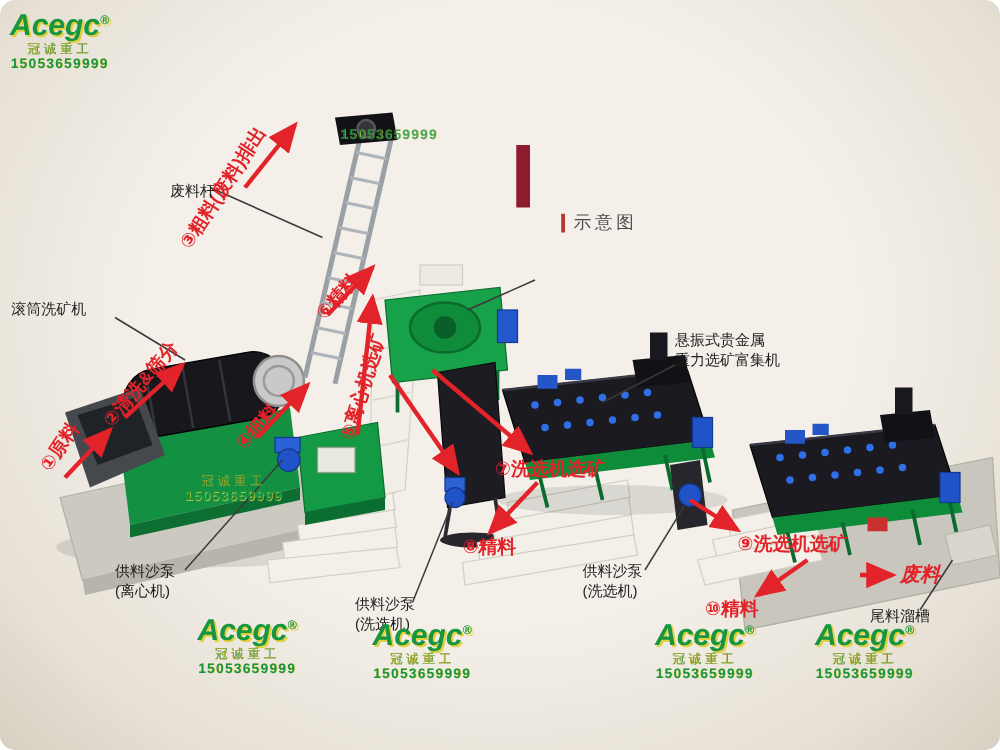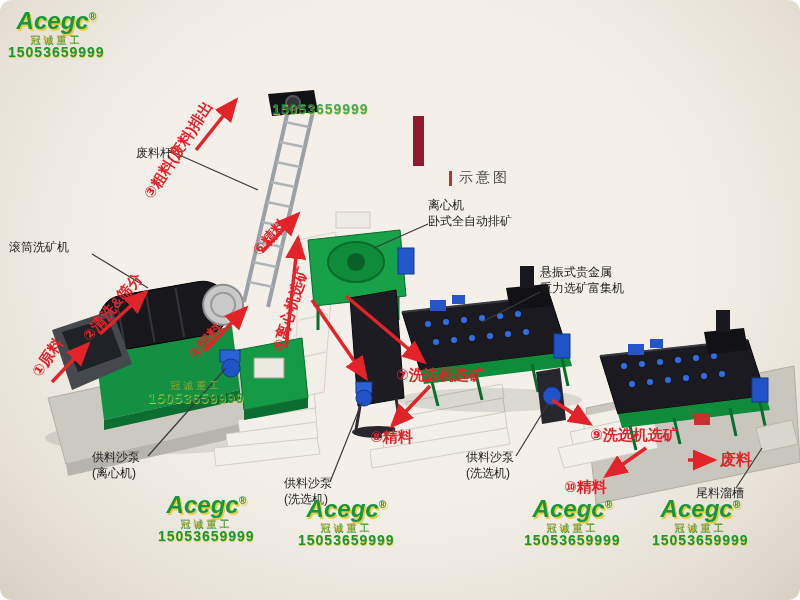--- a/index.html
+++ b/index.html
@@ -20,21 +20,21 @@
   
   .lbl-black{position:absolute;color:#1e1e1e;font-size:12px;line-height:1.3;white-space:nowrap;}
   .lbl-black .l2{display:block;}
   
   .wm{position:absolute;line-height:1.1;pointer-events:none;white-space:nowrap;text-align:center;}
   .wm-brand{display:block;font-style:italic;font-weight:bold;font-size:24px;color:#18953f;
             text-shadow:1.5px 1.5px 0 #e3cf3f;}
   .wm-brand sup{font-size:10px;}
   .wm-co{display:block;font-size:10px;letter-spacing:3px;color:#b2ad2c;font-weight:normal;
          text-shadow:.5px .5px 0 #1f8a3b;}
-  .wm-phone{display:block;font-size:14px;font-weight:bold;color:#18953f;letter-spacing:1px;
+  .wm-phone{display:block;font-size:11px;font-weight:bold;color:#18953f;letter-spacing:1px;
             text-shadow:.5px .5px 0 #e3cf3f;}
   .wm.dim{opacity:.8;}
 </style>
 </head>
 <body>
 
 <div class="stage">
 
   <svg width="800" height="600" viewBox="0 0 800 600">
     <defs>
@@ -240,31 +240,27 @@
   <div class="lbl-red" style="left:36px;top:366px;transform:rotate(-56deg);">①原料</div>
   <div class="lbl-red" style="left:86px;top:330px;transform:rotate(-50deg);">②清洗&amp;筛分</div>
   <div class="lbl-red" style="left:148px;top:188px;transform:rotate(-57deg);">③粗料(废料)排出</div>
   <div class="lbl-red" style="left:192px;top:348px;transform:rotate(-48deg);">④细料</div>
   <div class="lbl-red" style="left:278px;top:342px;transform:rotate(-73deg);">⑤离心机选矿</div>
   <div class="lbl-red" style="left:256px;top:244px;transform:rotate(-48deg);">⑥精料</div>
   <div class="lbl-red" style="left:396px;top:366px;">⑦洗选机选矿</div>
   <div class="lbl-red" style="left:370px;top:428px;">⑧精料</div>
   <div class="lbl-red" style="left:590px;top:426px;">⑨洗选机选矿</div>
   <div class="lbl-red" style="left:564px;top:478px;">⑩精料</div>
-  <div class="lbl-red big" style="left:720px;top:450px;">废料</div>
+  <div class="lbl-red big" style="left:720px;top:450px;font-style:italic;">废料</div>
 
   <div class="lbl-black" style="left:136px;top:146px;">
     <span>废料杆</span>
   </div>
   <div class="lbl-black" style="left:9px;top:240px;">
     <span>滚筒洗矿机</span>
-  </div>
-  <div class="lbl-black" style="left:428px;top:198px;">
-    <span>离心机</span>
-    <span class="l2">卧式全自动排矿</span>
   </div>
   <div class="lbl-black" style="left:540px;top:265px;">
     <span>悬振式贵金属</span>
     <span class="l2">重力选矿富集机</span>
   </div>
   <div class="lbl-black" style="left:92px;top:450px;">
     <span>供料沙泵</span>
     <span class="l2">(离心机)</span>
   </div>
   <div class="lbl-black" style="left:284px;top:476px;">

